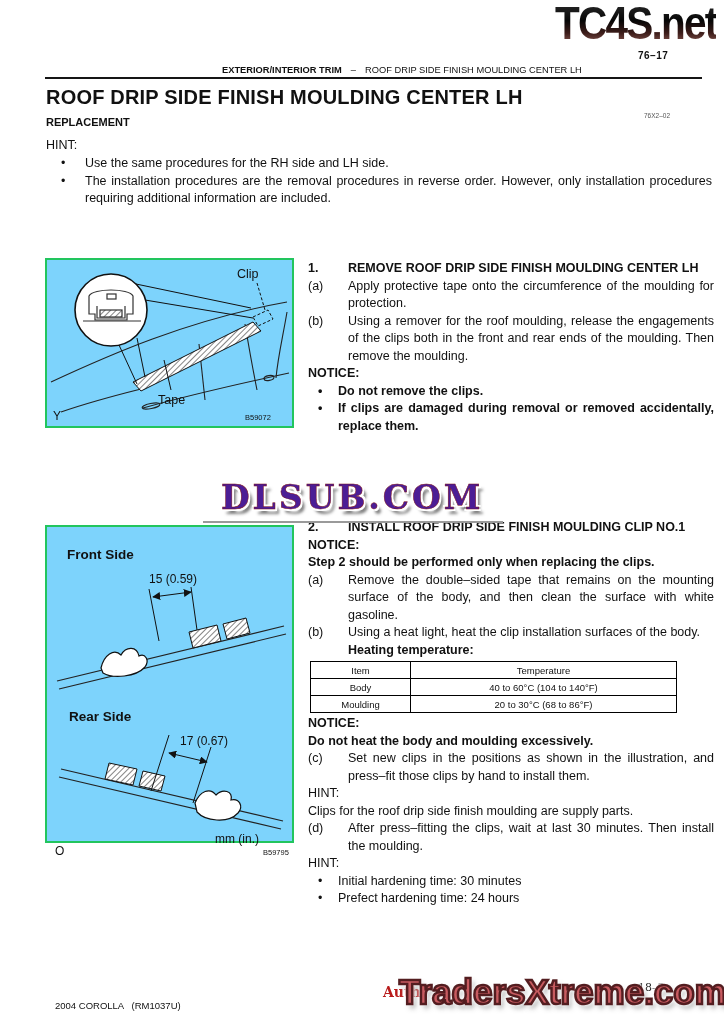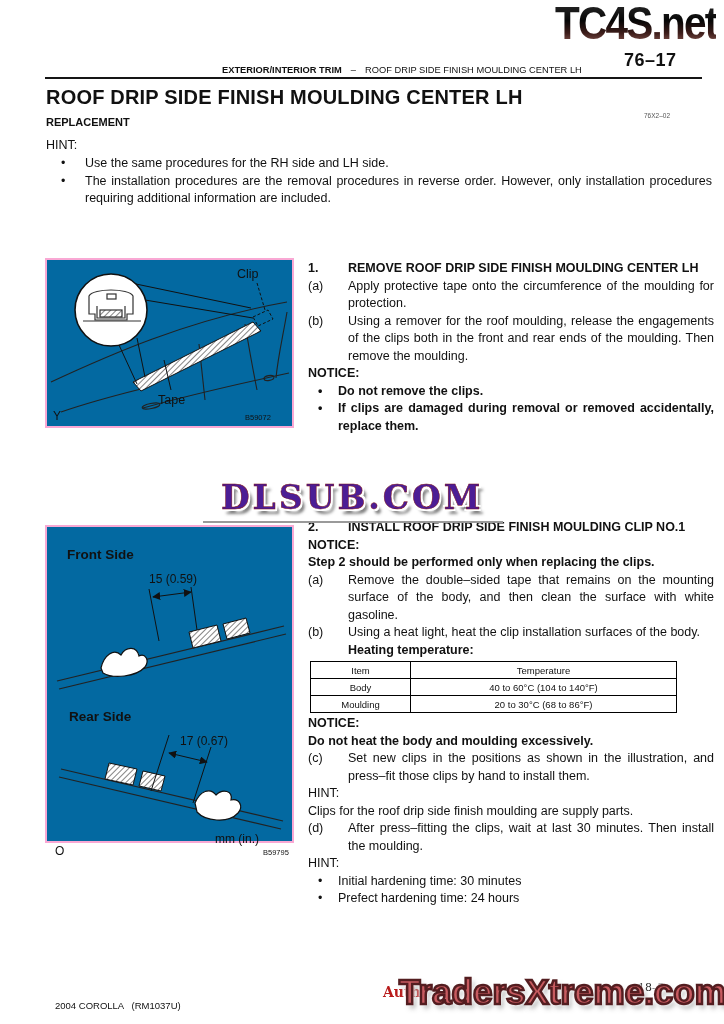--- a/index.html
+++ b/index.html
@@ -9,35 +9,35 @@
     margin:0 auto; overflow:hidden; color:#111;
   }
   
   .tc4s {
     position:absolute; top:0px; right:8px; z-index:5;
     font-size:46px; font-weight:bold; letter-spacing:-2px; line-height:1.0;
     transform:scaleX(0.88); transform-origin:100% 0;
     background:linear-gradient(180deg,#2e2e2e 0%,#060606 45%,#3d1d1a 72%,#96625a 100%);
     -webkit-background-clip:text; background-clip:text; color:transparent;
   }
-  .page-num { position:absolute; top:50px; left:624px; font-size:18px; font-weight:bold; letter-spacing:0.5px; }
+  .page-num { position:absolute; top:50px; left:638px; font-size:10px; font-weight:bold; letter-spacing:0.5px; }
   .crumb { position:absolute; top:65px; left:222px; font-size:9.3px; white-space:pre; }
   .crumb .b { font-weight:bold; }
   .crumb .sep { margin:0 9px; }
   .hr { position:absolute; top:77px; left:45px; width:657px; height:2px; background:#151515; }
   
   .h1 { position:absolute; top:86px; left:46px; font-size:20px; font-weight:bold; letter-spacing:0.2px; }
   .doc-code { position:absolute; top:112px; left:644px; font-size:6.5px; color:#555; }
   .h2 { position:absolute; top:116px; left:46px; font-size:11px; font-weight:bold; }
   .hint-top { position:absolute; top:137px; left:46px; width:666px; font-size:12.5px; line-height:17.8px; }
   .brow { display:flex; }
   .brow .dot { flex:none; width:39px; padding-left:15px; }
   .brow .btext { flex:1; text-align:justify; }
   
-  .figbox { position:absolute; left:45px; border:2px solid #f9a8d4; background:#0369a1; }
+  .figbox { position:absolute; left:45px; border:2px solid #22c55e; background:#7dd3fc; }
   .fig1 { top:258px; width:249px; height:170px; }
   .fig2 { top:525px; width:249px; height:318px; }
   .figbox svg { display:block; }
   .figbox text { font-family:"Liberation Sans", sans-serif; fill:#111; }
   .figbox .lbl { font-size:12.5px; }
   .figbox .lbl-b { font-size:13.5px; font-weight:bold; }
   .figbox .dim { font-size:12px; }
   .figbox .tiny { font-size:7.5px; }
   .figbox .corner { font-size:12px; }
   

